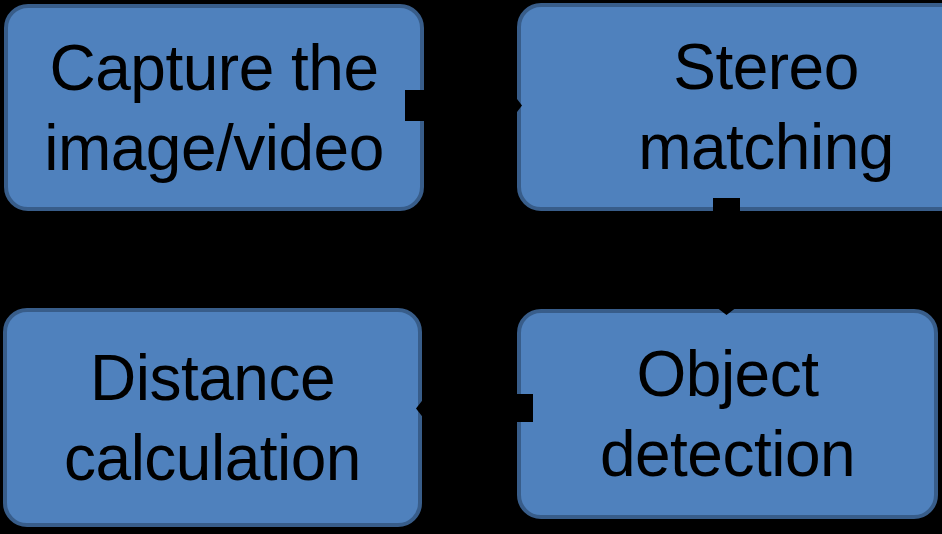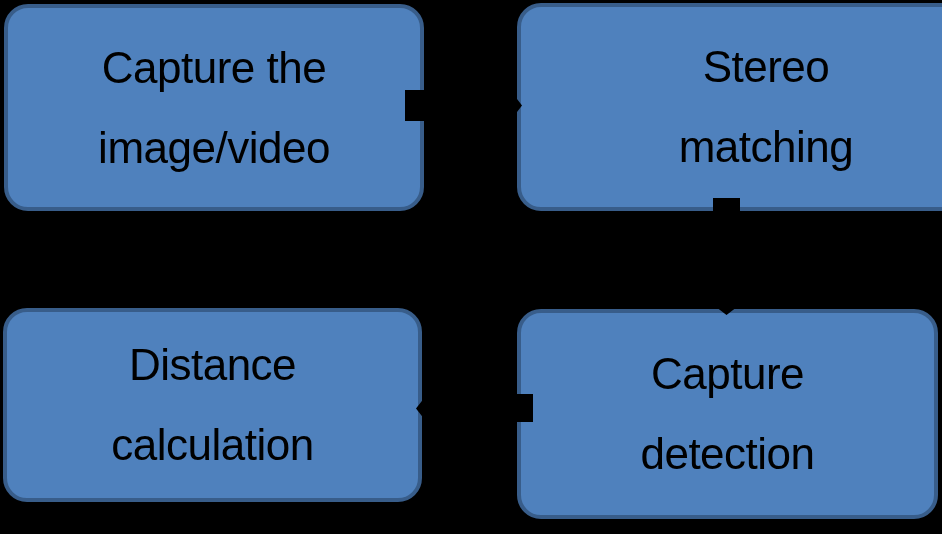--- a/index.html
+++ b/index.html
@@ -22,27 +22,27 @@
     border: 4px solid var(--node-border, #385d8a);
     border-radius: 24px;
     display: flex;
     align-items: center;
     justify-content: center;
   }
   .node-label {
     white-space: pre-line;
     text-align: center;
     color: var(--text, #000000);
-    font-size: 44px;
+    font-size: 64px;
     line-height: 80px;
     letter-spacing: -0.5px;
   }
   #node-capture  { left: 4px;   top: 4px;   width: 420px; height: 207px; }
   #node-stereo   { left: 517px; top: 3px;   width: 498px; height: 208px; }
-  #node-distance { left: 3px;   top: 308px; width: 419px; height: 194px; }
+  #node-distance { left: 3px;   top: 308px; width: 419px; height: 219px; }
   #node-object   { left: 517px; top: 309px; width: 421px; height: 210px; }
   .arrows-layer {
     position: absolute;
     left: 0;
     top: 0;
     width: 942px;
     height: 534px;
     pointer-events: none;
   }
 </style>
@@ -60,21 +60,21 @@
     <span class="node-label">Stereo
 matching</span>
   </div>
 
   <div class="node" id="node-distance">
     <span class="node-label">Distance
 calculation</span>
   </div>
 
   <div class="node" id="node-object">
-    <span class="node-label">Capture
+    <span class="node-label">Object
 detection</span>
   </div>
 
   <svg class="arrows-layer" viewBox="0 0 942 534" xmlns="http://www.w3.org/2000/svg">
 
     <polygon points="405,90 507,90 507,86 522,105.5 507,125 507,121 405,121" fill="#000000"></polygon>
 
     <polygon points="713,198 740,198 740,300 746,300 726.5,315 707,300 713,300" fill="#000000"></polygon>
 
     <polygon points="533,394 432,394 432,388 416,408.5 432,429 432,422 533,422" fill="#000000"></polygon>

